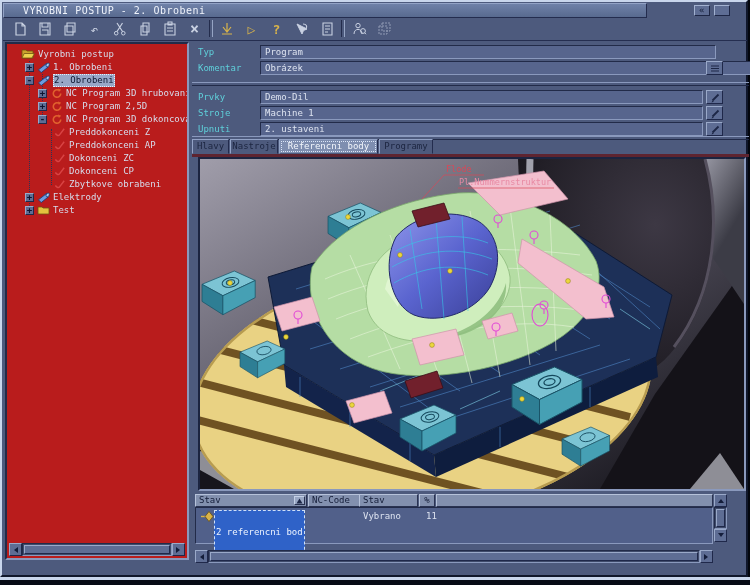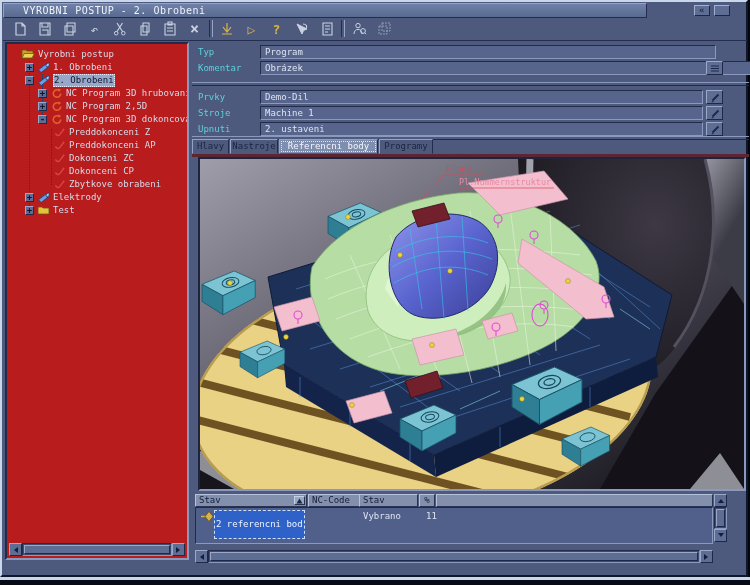--- a/index.html
+++ b/index.html
@@ -69,21 +69,21 @@
   .viewport{position:absolute;left:196px;top:155px;width:548px;height:334px;box-sizing:border-box;
             border:2px solid;border-color:#1c2440 #8a99bd #8a99bd #1c2440;background:#1a1820;}
 
   
   .th{position:absolute;top:492px;height:13px;background:#8290ae;box-sizing:border-box;
       border:1px solid;border-color:#b6c2da #2a3352 #2a3352 #b6c2da;
       font-size:9px;line-height:11px;color:#141d38;padding-left:3px;white-space:nowrap;overflow:hidden;}
   .table-body{position:absolute;left:193px;top:505px;width:518px;height:37px;background:#51608a;box-sizing:border-box;
               border:1px solid;border-color:#222b49 #8a99bd #8a99bd #222b49;}
   .cell{position:absolute;font-size:9px;line-height:13px;color:#dde3f0;white-space:nowrap;}
-  .cell.selname{background:#2f62c8;color:#eef4ff;outline:1px dashed #cfe0f8;outline-offset:-1px;padding:8px 2px;}
+  .cell.selname{background:#2f62c8;color:#eef4ff;outline:1px dashed #cfe0f8;outline-offset:-1px;padding:16px 2px;}
   .sortbox{position:absolute;top:1px;right:1px;width:11px;height:9px;background:#99a7c4;
            border:1px solid;border-color:#c4d0e6 #2a3352 #2a3352 #c4d0e6;box-sizing:border-box;
            display:flex;align-items:center;justify-content:center;}
 </style>
 </head>
 <body>
 
 <div class="window">
 
   <div class="titlebar">

